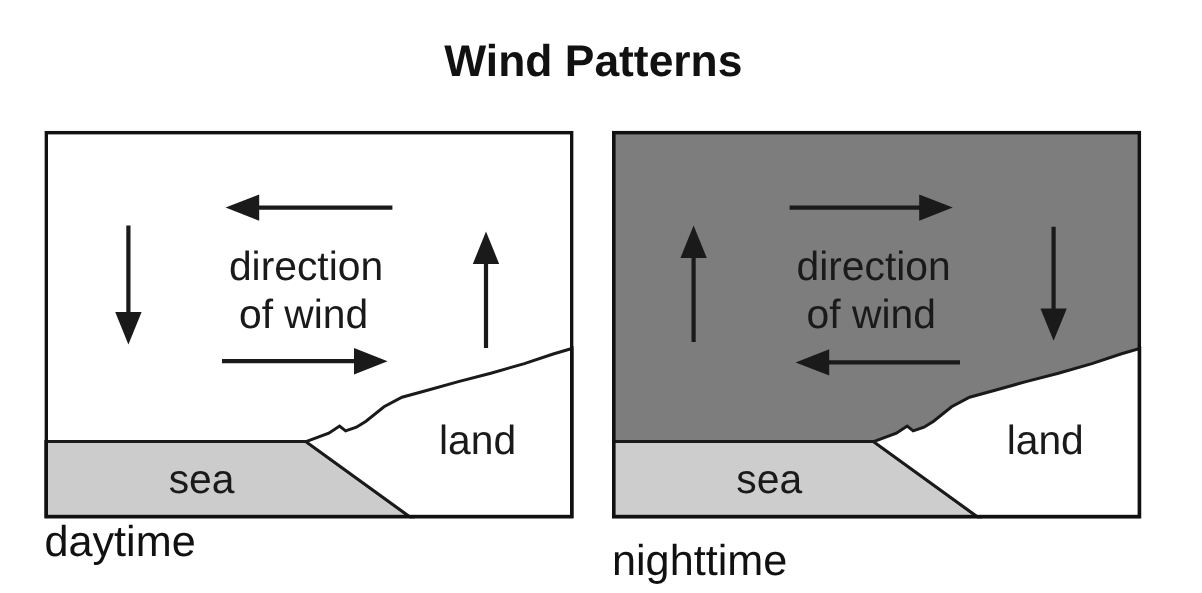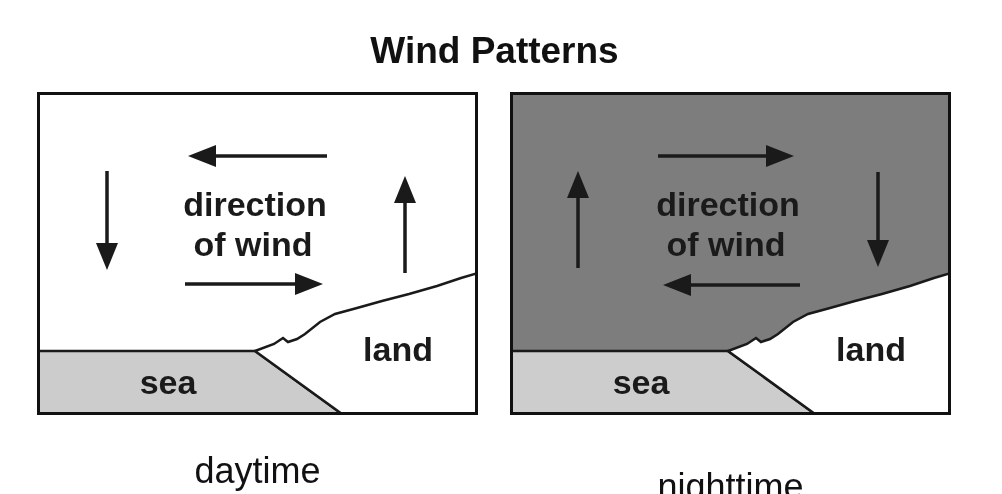--- a/index.html
+++ b/index.html
@@ -21,34 +21,33 @@
     top: 30px;
     width: 915px;
     text-align: center;
     font-size: 37px;
     font-weight: bold;
     color: #111111;
     letter-spacing: 0px;
   }
   .panel {
     position: absolute;
-    top: 92px;
+    top: 109px;
     margin: 0;
     width: 441px;
     height: 323px;
-    font-weight: bold;
   }
   .panel-day   { left: 37px;  }
   .panel-night { left: 510px; }
   .panel svg { display: block; }
   .caption {
     position: absolute;
-    top: 450px;
+    top: 430px;
     width: 441px;
-    text-align: center;
+    text-align: left;
     font-size: 36px;
     color: #111111;
   }
   .caption-day   { left: 37px;  }
   .caption-night { left: 510px; margin-top: 16px; }
   .svg-label {
     font-family: "Liberation Sans", sans-serif;
     font-size: 34px;
     fill: #1a1a1a;
   }

